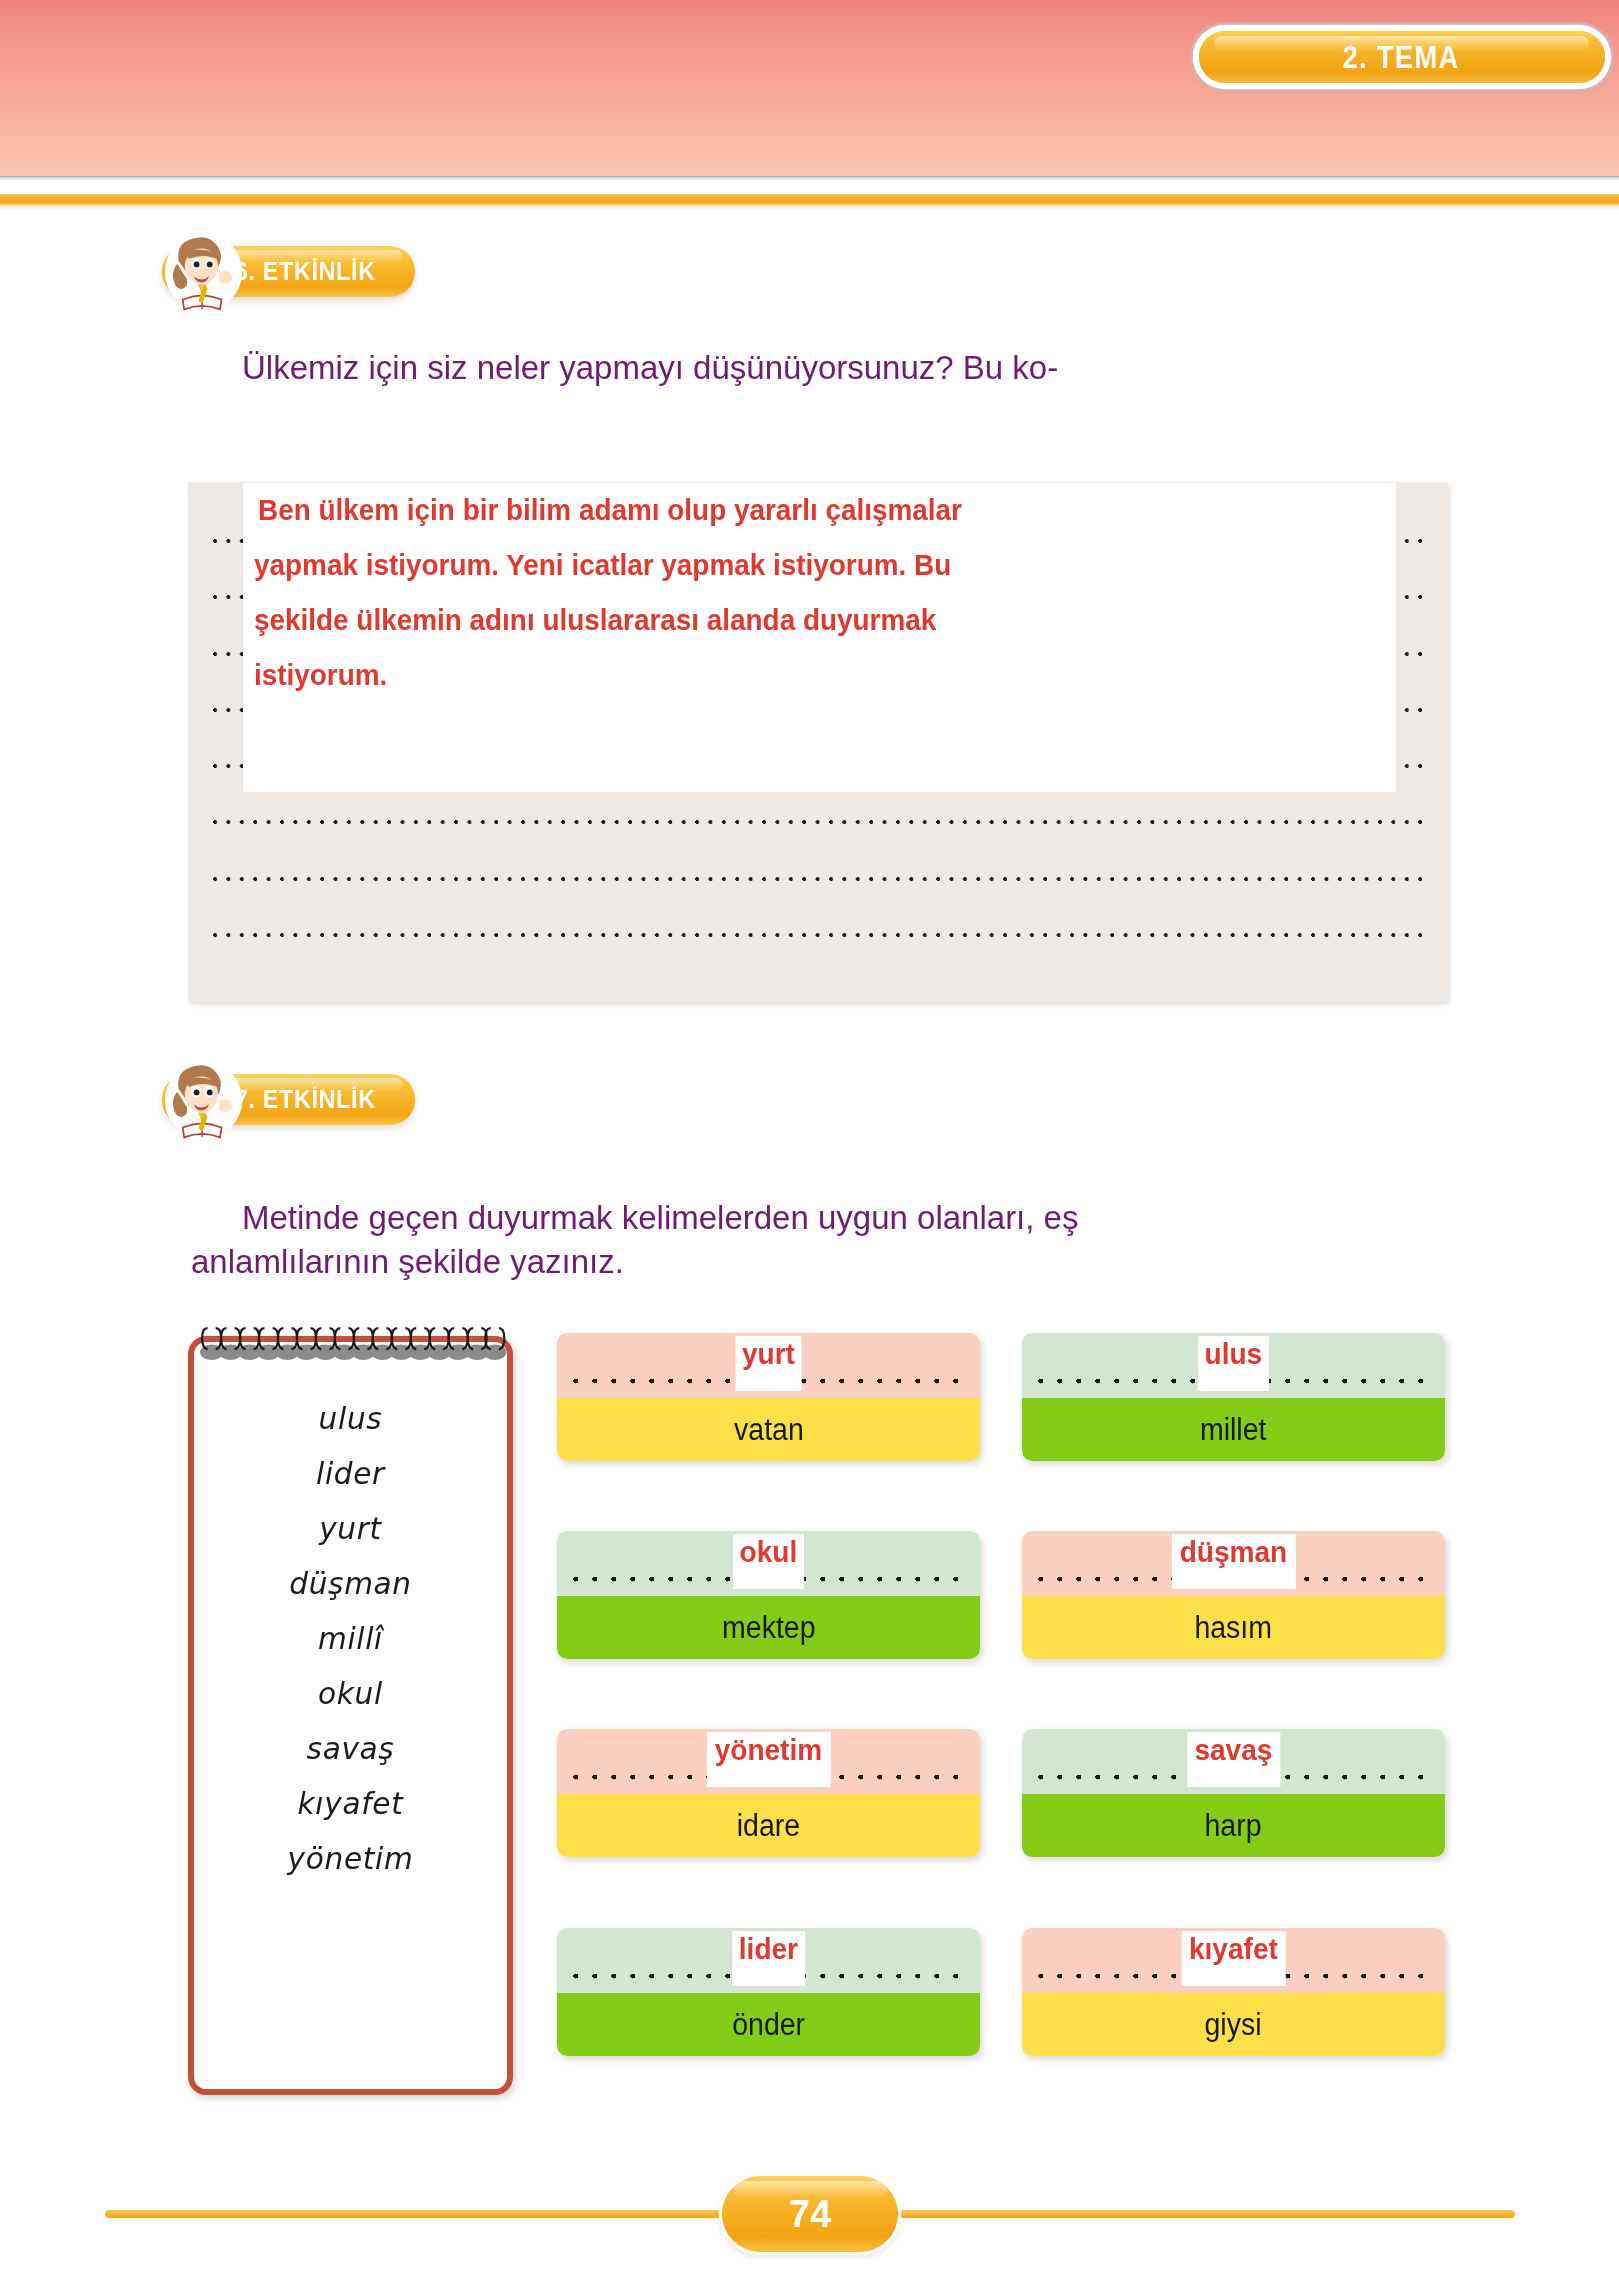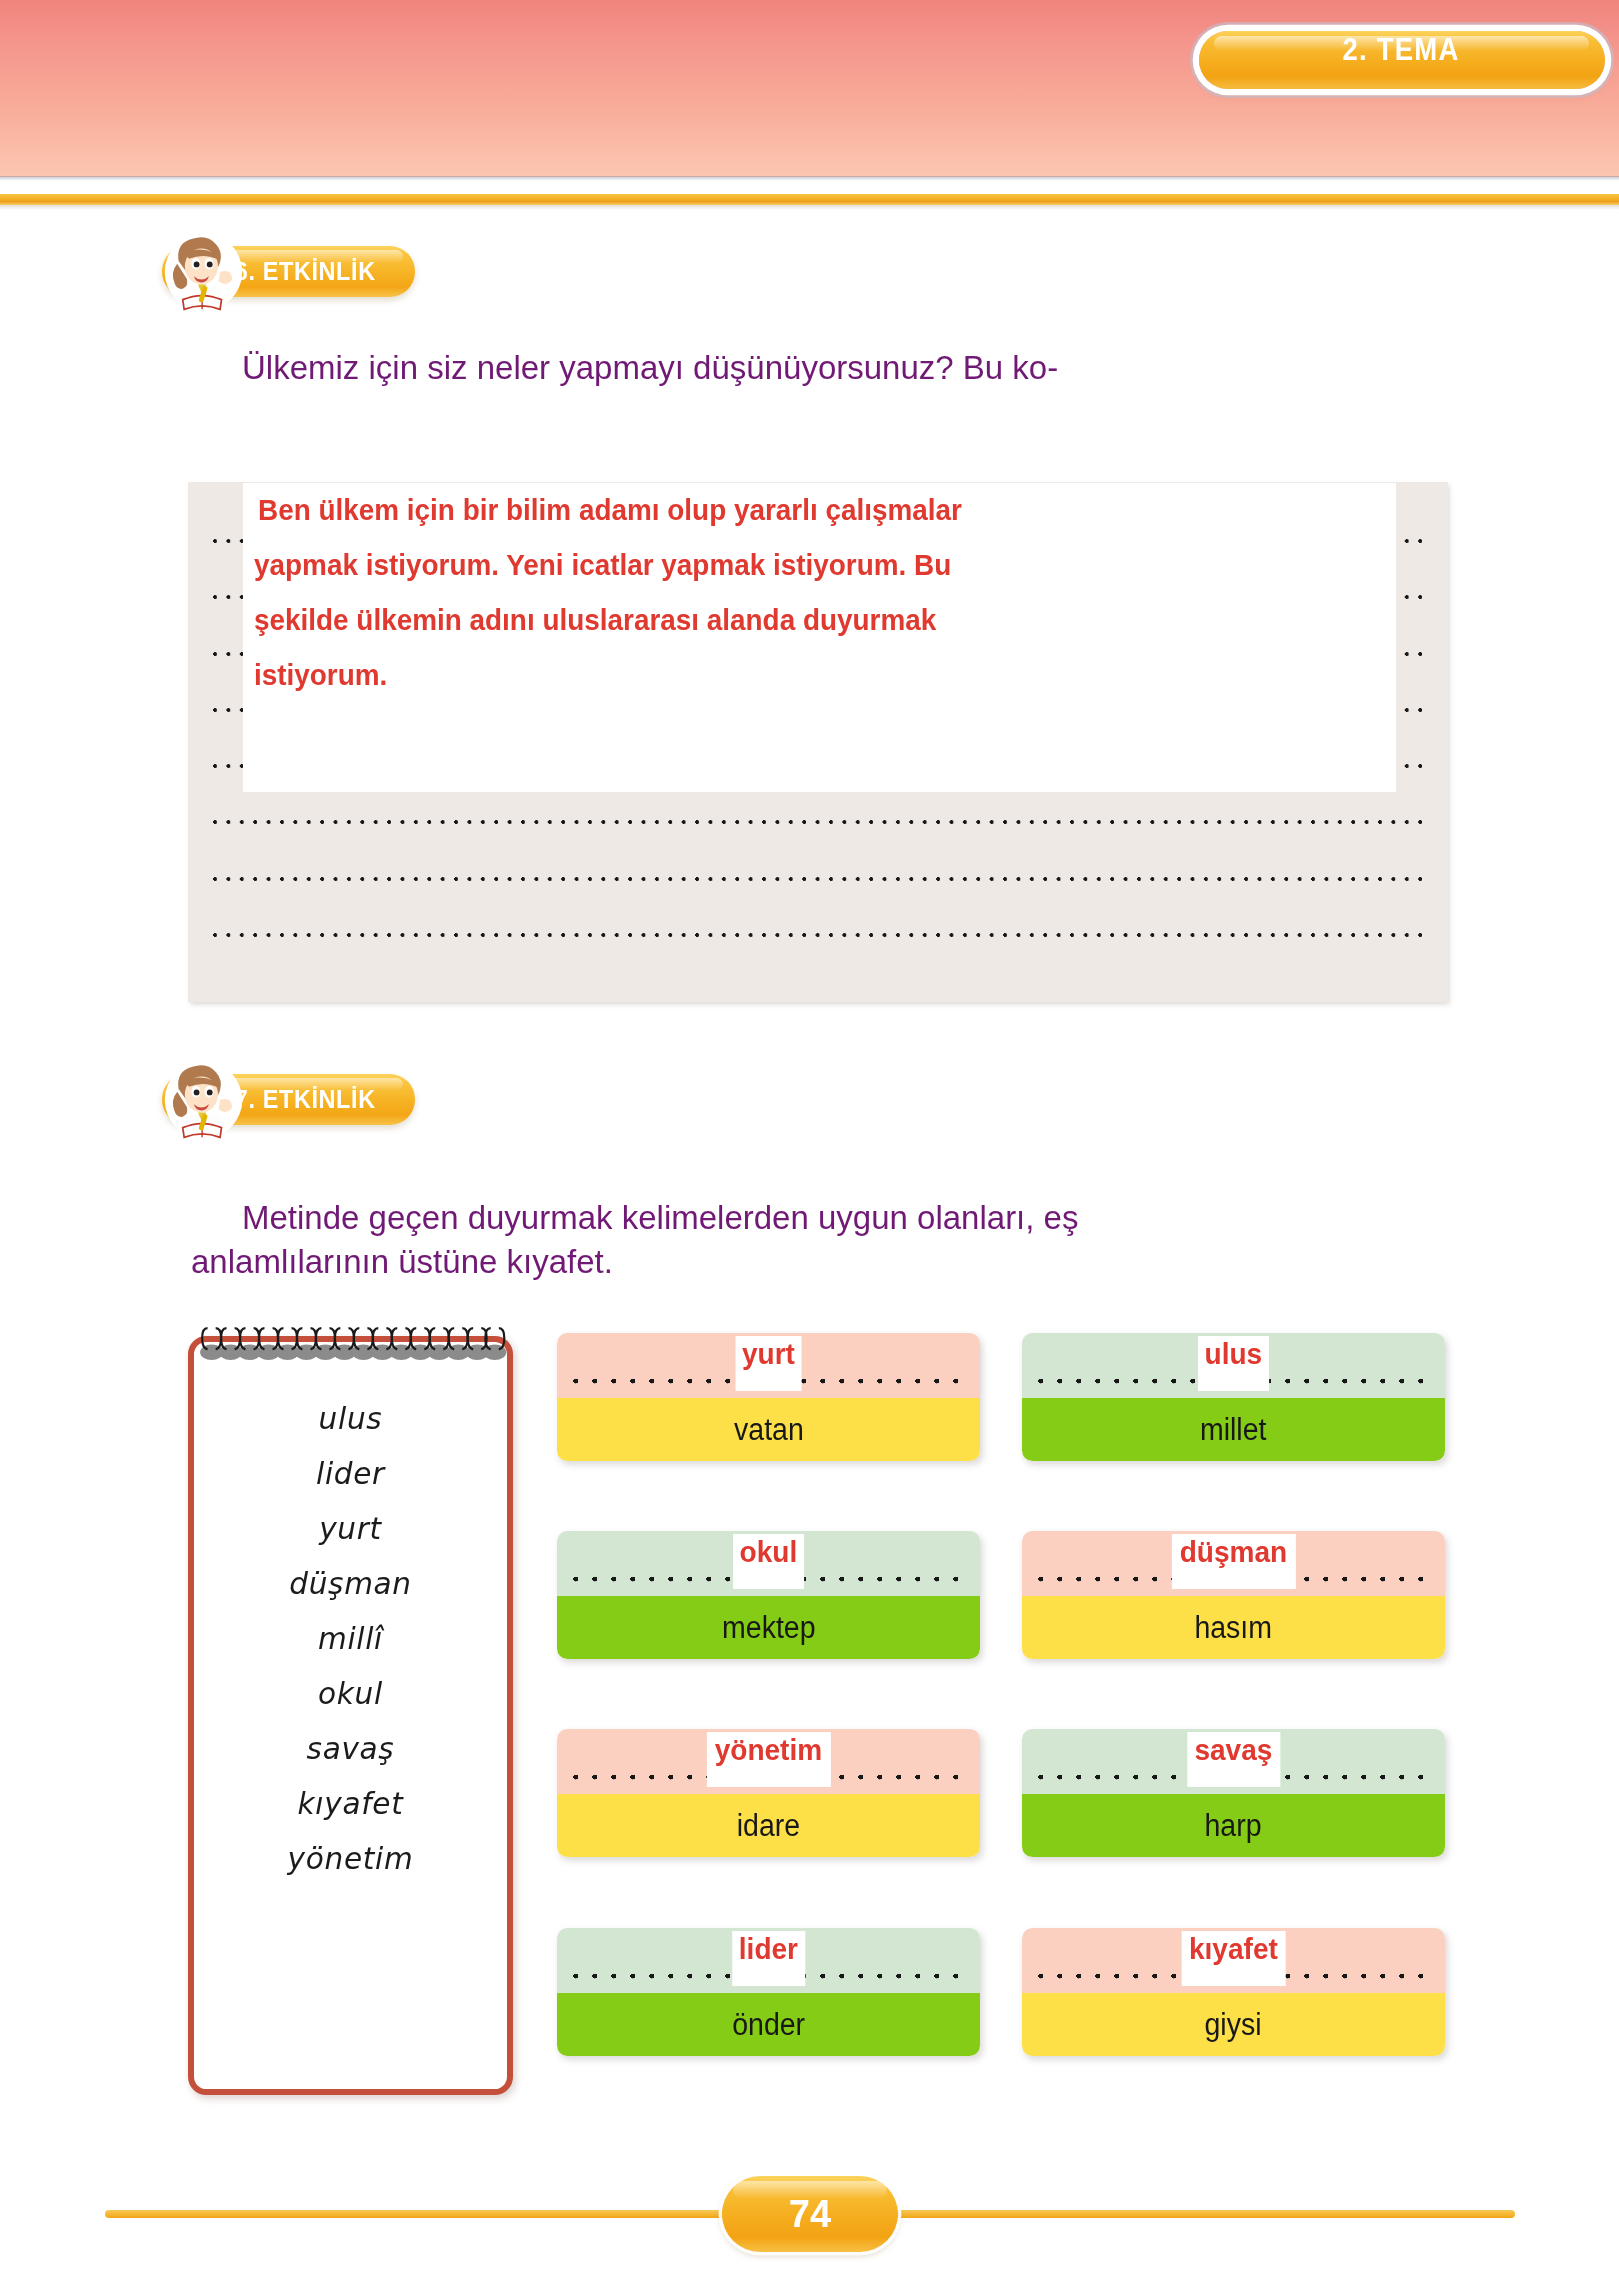--- a/index.html
+++ b/index.html
@@ -24,25 +24,25 @@
     position:absolute; left:0; top:194px; width:1620px; height:11.2px;
     background:linear-gradient(to bottom,#f6c643 0%, #f4ae25 45%, #eda01c 70%, #f7cf6a 100%);
   }
   .header-rule::after{
     content:""; position:absolute; left:0; top:11.2px; width:100%; height:4.9px;
     background:linear-gradient(to bottom, rgba(160,150,120,.30), rgba(255,255,255,0));
   }
 
   .theme-badge {
     position:absolute; right:15.5px; top:31px;
-    width:406px; height:58px;
+    width:406px; height:52px;
     border-radius:29px;
     background:linear-gradient(to bottom, #fcd35c 0%, #f9bd34 18%, #f5ad1e 55%, #f2a313 78%, #f6bb3d 100%);
     box-shadow:0 0 0 6.3px #ffffff, 0 0 0 9.1px rgba(190,195,215,.55), 0 4.9px 9.8px rgba(90,70,40,.18);
-    display:flex; justify-content:center;
+    display:flex; align-items:center; justify-content:center;
   }
   .theme-badge::before{
     content:""; position:absolute; left:15.5px; right:15.5px; top:4.9px; height:15.5px;
     border-radius:11.2px;
     background:linear-gradient(to bottom, rgba(255,255,255,.55), rgba(255,255,255,0));
   }
   .theme-badge-label{
     font-size:32px; font-weight:bold; color:#ffffff;
     letter-spacing:1.4px; transform:scaleX(.86); position:relative; z-index:2;
   }
@@ -266,21 +266,21 @@
     <path d="M58 100 l0 14" stroke="#c0392b" stroke-width="2"></path>
     <rect x="56" y="80" width="7" height="24" rx="3" transform="rotate(18 59 92)" fill="#e2b500"></rect>
   </svg>
   <div class="act-pill">
     <span class="act-label">7. ETKİNLİK</span>
   </div>
 </div>
 
 <div class="q-text" style="left:191px; top:1196px; width:1246px;">
   <span class="indent"></span><span>Metinde geçen duyurmak kelimelerden uygun olanları, eş</span><br>
-  <span>anlamlılarının üstüne kıyafet.</span>
+  <span>anlamlılarının şekilde yazınız.</span>
 </div>
 
 <div class="notepad" style="left:188px; top:1336px; width:325px; height:759px;">
   <div class="spiral-wrap">
     <svg width="100%" height="41" viewBox="0 0 462 58" preserveAspectRatio="none">
       <g>
         <ellipse cx="26" cy="40" rx="17" ry="11" fill="#8b8b8b"></ellipse>
           <path d="M20 6 q-8 0 -8 14 q0 14 8 16 M32 6 q8 0 8 14 q0 14 -8 16" stroke="#1a1a1a" stroke-width="3.2" fill="none"></path>
         <ellipse cx="54" cy="40" rx="17" ry="11" fill="#8b8b8b"></ellipse>
           <path d="M48 6 q-8 0 -8 14 q0 14 8 16 M60 6 q8 0 8 14 q0 14 -8 16" stroke="#1a1a1a" stroke-width="3.2" fill="none"></path>

